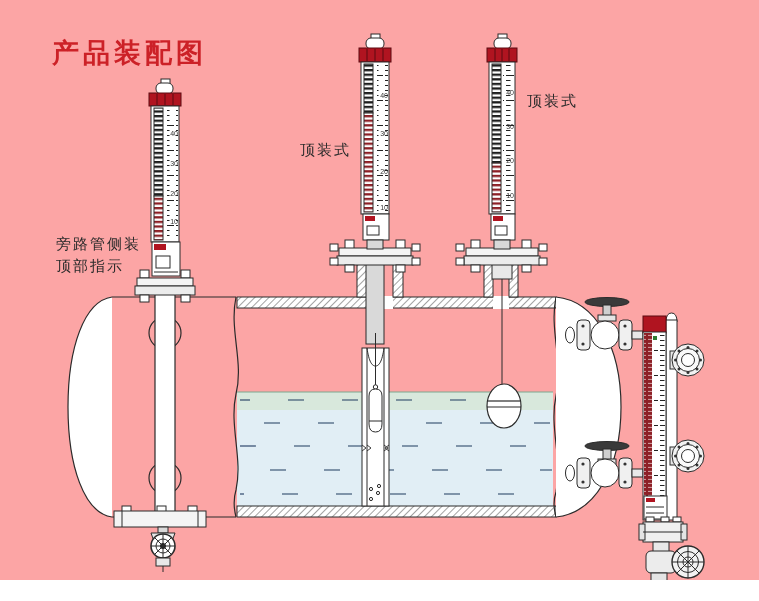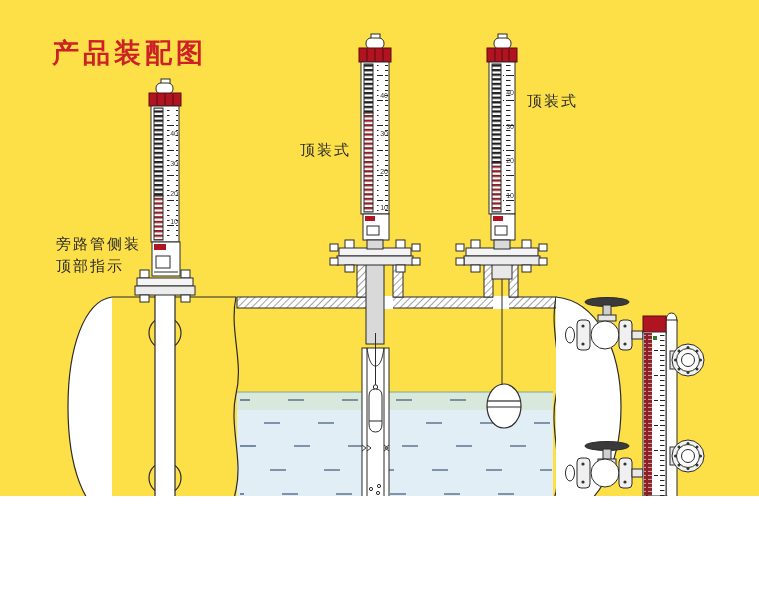--- a/index.html
+++ b/index.html
@@ -1,16 +1,16 @@
 <!DOCTYPE html>
 <html><head>
 <meta charset="utf-8">
 <style>
   html,body{margin:0;padding:0;background:#ffffff;}
-  .stage{position:relative;width:759px;height:496px;background:#fde047;overflow:hidden;
+  .stage{position:relative;width:759px;height:580px;background:#fca5a5;overflow:hidden;
          font-family:"Liberation Sans","DejaVu Sans",sans-serif;}
   svg{display:block}
   text{font-family:"Liberation Sans","DejaVu Sans",sans-serif;}
   .title-text{font-size:27px;font-weight:bold;letter-spacing:4px;}
   .cn-label{font-size:15px;fill:#2b2b2b;letter-spacing:2px;}
   .scale-num{font-size:7px;fill:#333;}
 </style>
 </head>
 <body>
 

